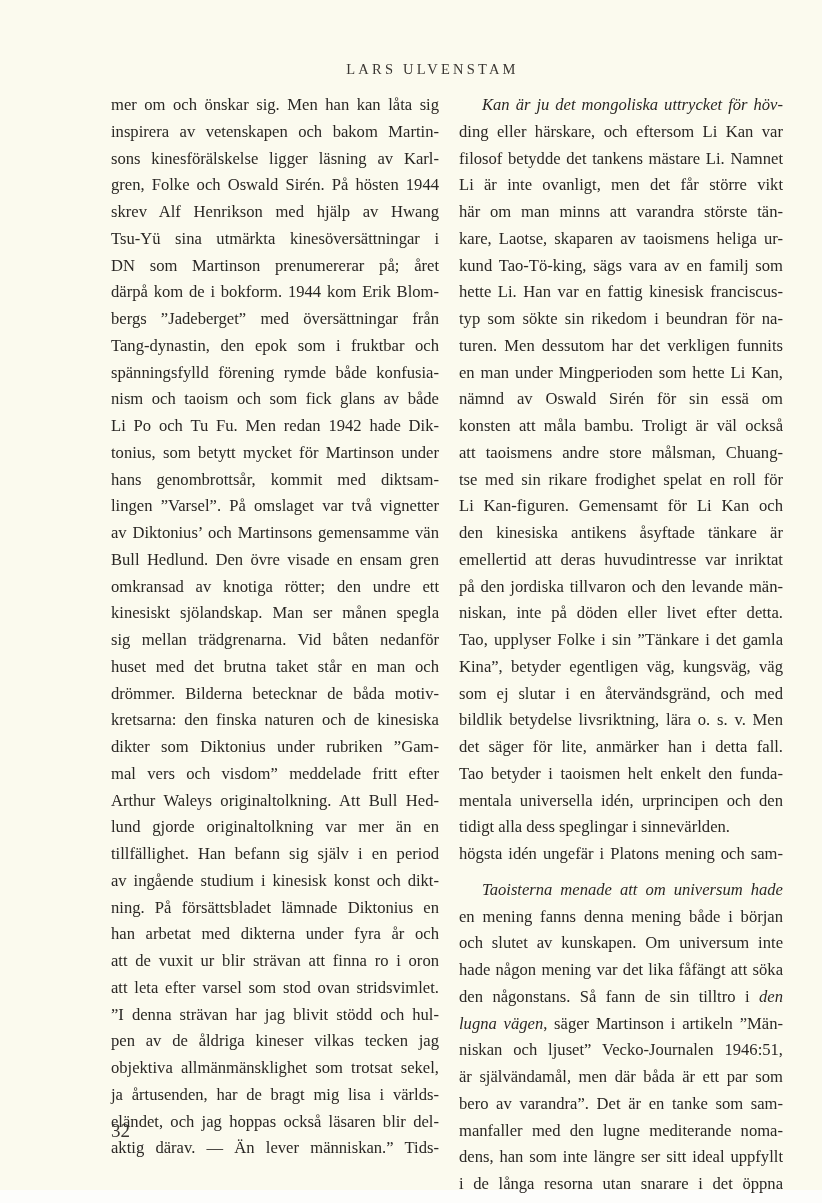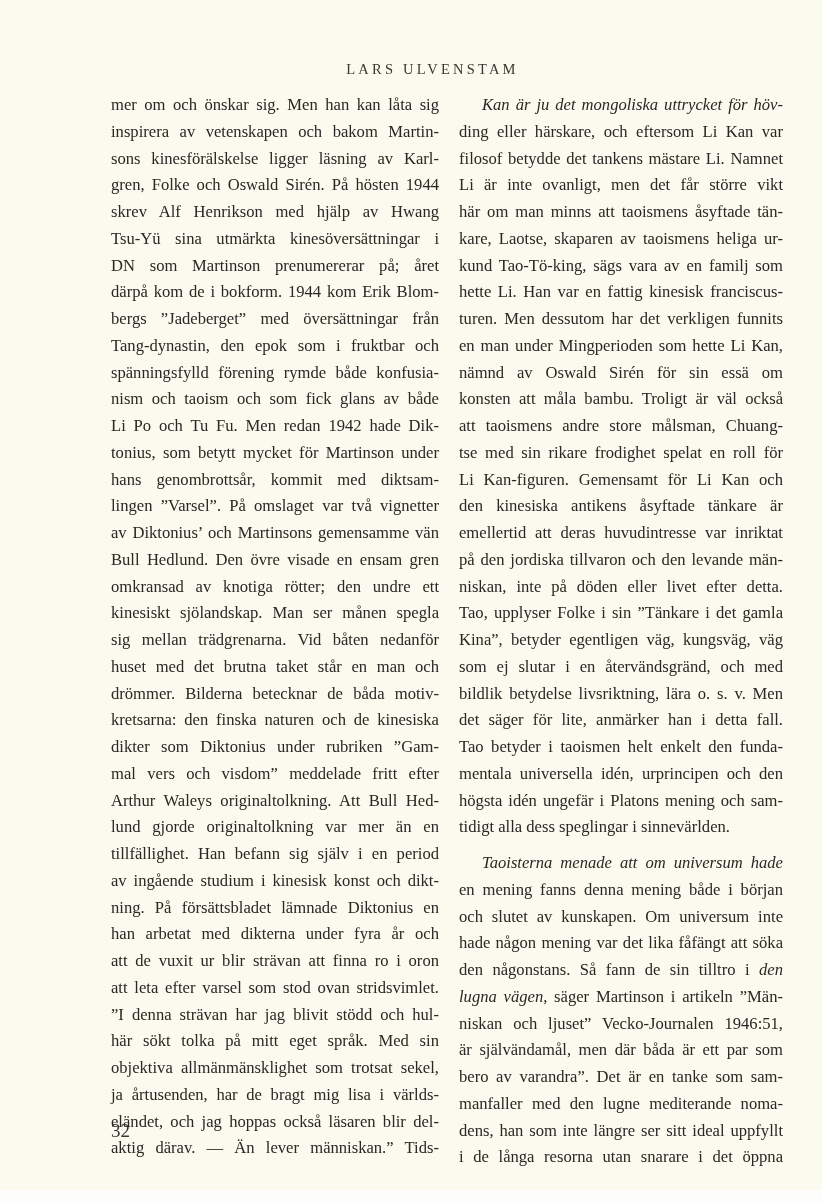--- a/index.html
+++ b/index.html
@@ -81,57 +81,58 @@
     <span class="line">mal vers och visdom” meddelade fritt efter</span>
     <span class="line">Arthur Waleys originaltolkning. Att Bull Hed-</span>
     <span class="line">lund gjorde originaltolkning var mer än en</span>
     <span class="line">tillfällighet. Han befann sig själv i en period</span>
     <span class="line">av ingående studium i kinesisk konst och dikt-</span>
     <span class="line">ning. På försättsbladet lämnade Diktonius en</span>
     <span class="line">han arbetat med dikterna under fyra år och</span>
     <span class="line">att de vuxit ur blir strävan att finna ro i oron</span>
     <span class="line">att leta efter varsel som stod ovan stridsvimlet.</span>
     <span class="line">”I denna strävan har jag blivit stödd och hul-</span>
-    <span class="line">här sökt tolka på mitt eget språk. Med sin</span>
+    <span class="line">pen av de åldriga kineser vilkas tecken jag</span>
     <span class="line">objektiva allmänmänsklighet som trotsat sekel,</span>
     <span class="line">ja årtusenden, har de bragt mig lisa i världs-</span>
     <span class="line">eländet, och jag hoppas också läsaren blir del-</span>
     <span class="line">aktig därav. — Än lever människan.” Tids-</span>
   </div>
 
 <div class="column col-right">
   <div id="right-p1">
       <span class="line indent">Kan är ju det mongoliska uttrycket för höv-</span>
       <span class="line">ding eller härskare, och eftersom Li Kan var</span>
       <span class="line">filosof betydde det tankens mästare Li. Namnet</span>
       <span class="line">Li är inte ovanligt, men det får större vikt</span>
-      <span class="line">här om man minns att taoismens åsyftade tän-</span>
+      <span class="line">här om man minns att varandra störste tän-</span>
       <span class="line">kare, Laotse, skaparen av taoismens heliga ur-</span>
       <span class="line">kund Tao-Tö-king, sägs vara av en familj som</span>
       <span class="line">hette Li. Han var en fattig kinesisk franciscus-</span>
+      <span class="line">typ som sökte sin rikedom i beundran för na-</span>
       <span class="line">turen. Men dessutom har det verkligen funnits</span>
       <span class="line">en man under Mingperioden som hette Li Kan,</span>
       <span class="line">nämnd av Oswald Sirén för sin essä om</span>
       <span class="line">konsten att måla bambu. Troligt är väl också</span>
       <span class="line">att taoismens andre store målsman, Chuang-</span>
       <span class="line">tse med sin rikare frodighet spelat en roll för</span>
       <span class="line">Li Kan-figuren. Gemensamt för Li Kan och</span>
       <span class="line">den kinesiska antikens åsyftade tänkare är</span>
       <span class="line">emellertid att deras huvudintresse var inriktat</span>
       <span class="line">på den jordiska tillvaron och den levande män-</span>
       <span class="line">niskan, inte på döden eller livet efter detta.</span>
       <span class="line">Tao, upplyser Folke i sin ”Tänkare i det gamla</span>
       <span class="line">Kina”, betyder egentligen väg, kungsväg, väg</span>
       <span class="line">som ej slutar i en återvändsgränd, och med</span>
       <span class="line">bildlik betydelse livsriktning, lära o. s. v. Men</span>
       <span class="line">det säger för lite, anmärker han i detta fall.</span>
       <span class="line">Tao betyder i taoismen helt enkelt den funda-</span>
       <span class="line">mentala universella idén, urprincipen och den</span>
+      <span class="line last">tidigt alla dess speglingar i sinnevärlden.</span>
       <span class="line">högsta idén ungefär i Platons mening och sam-</span>
-      <span class="line last">tidigt alla dess speglingar i sinnevärlden.</span>
     </div>
   <div class="gap"></div>
   <div>
     <span class="line indent">Taoisterna menade att om universum hade</span>
     <span class="line">en mening fanns denna mening både i början</span>
     <span class="line">och slutet av kunskapen. Om universum inte</span>
     <span class="line">hade någon mening var det lika fåfängt att söka</span>
     <span class="line"><span>den någonstans. Så fann de sin tilltro i </span><em>den</em></span>
     <span class="line"><em>lugna vägen</em><span>, säger Martinson i artikeln ”Män-</span></span>
     <span class="line">niskan och ljuset” Vecko-Journalen 1946:51,</span>

